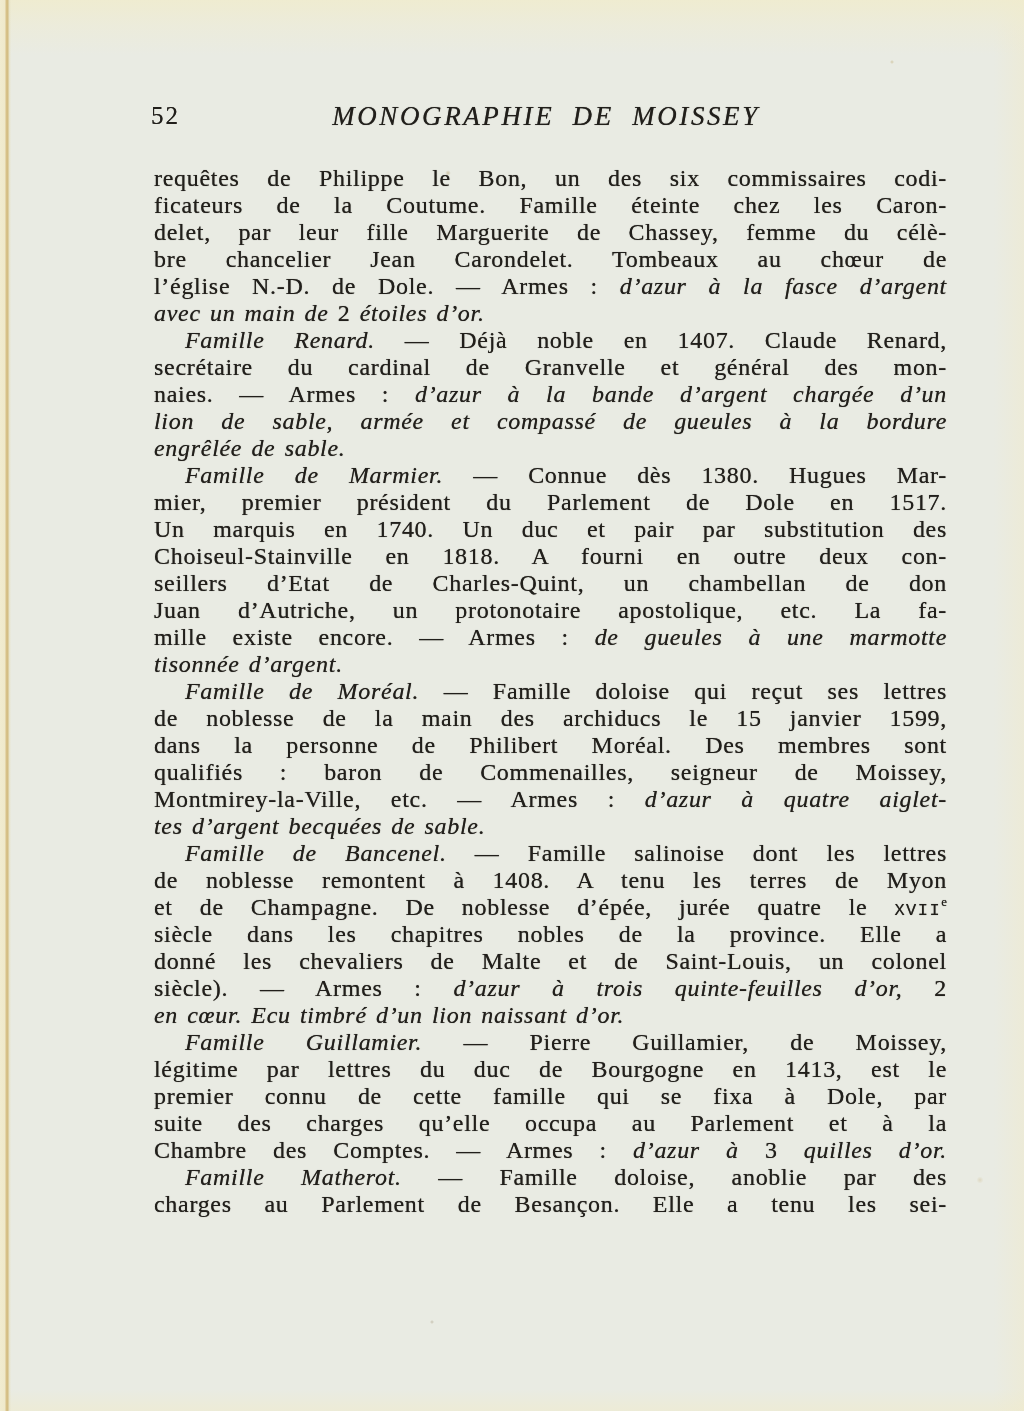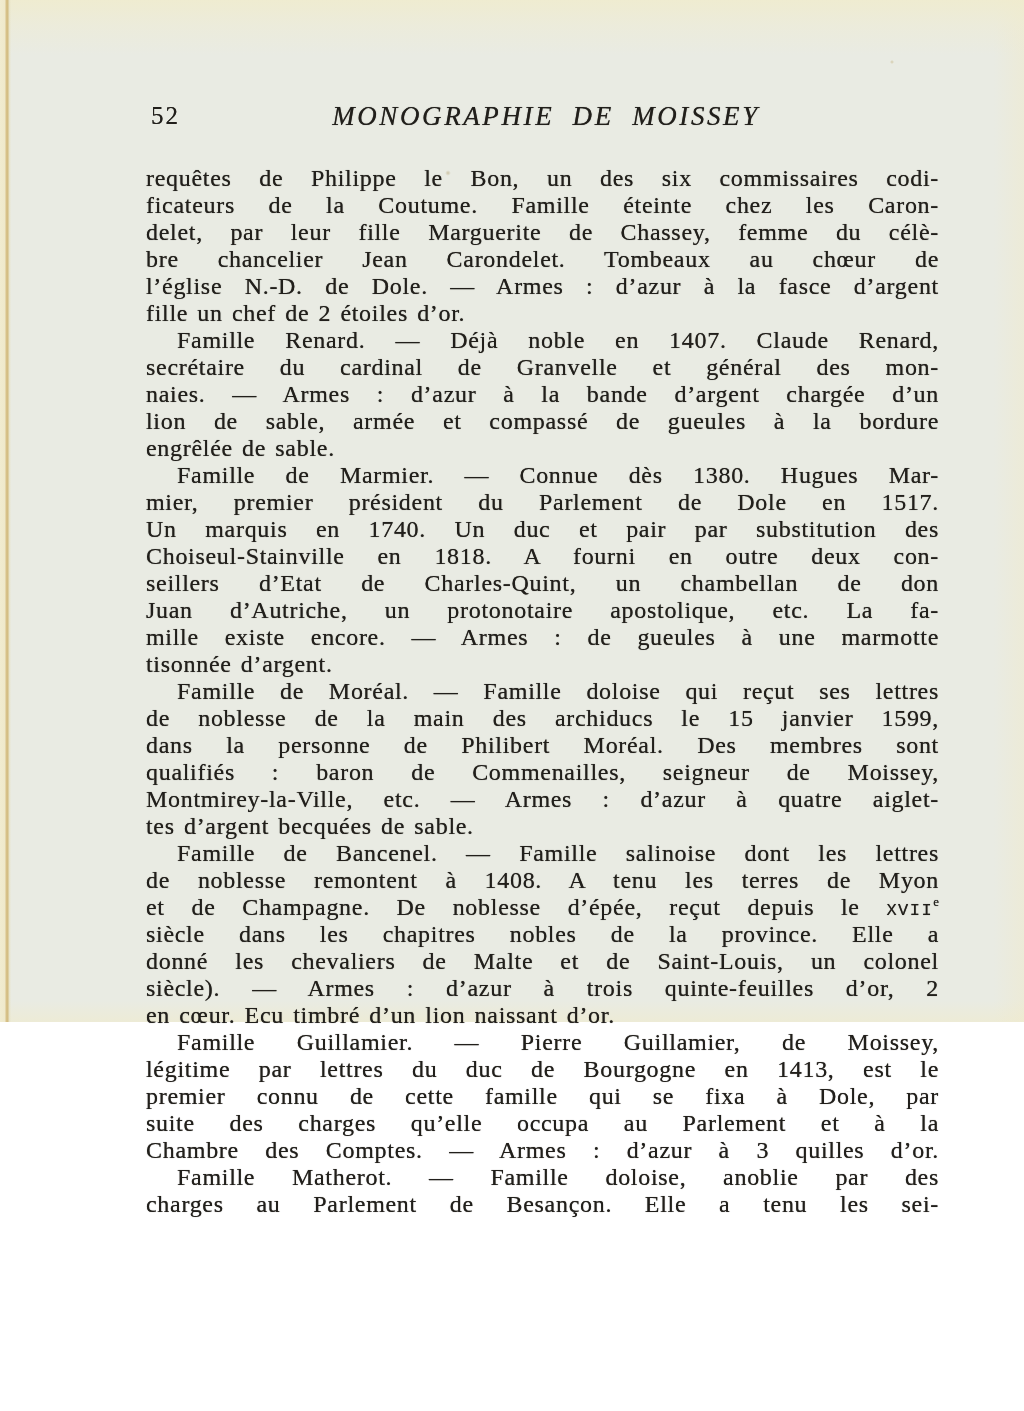--- a/index.html
+++ b/index.html
@@ -7,21 +7,21 @@
     padding: 0;
     width: 1024px;
     height: 1411px;
     overflow: hidden;
     font-family: "Liberation Serif", "DejaVu Serif", serif;
   }
   .scan {
     position: absolute;
     inset: 0;
     width: 1024px;
-    height: 1022px;
+    height: 1411px;
     background-color: #e9ebe3;
     background-image:
       radial-gradient(4px 4px at 448px 173px, rgba(150,120,50,.35), transparent 70%),
       radial-gradient(3px 3px at 432px 1322px, rgba(120,100,60,.3), transparent 70%),
       radial-gradient(3px 3px at 892px 62px, rgba(170,140,60,.35), transparent 70%),
       radial-gradient(5px 5px at 980px 1180px, rgba(190,160,90,.25), transparent 70%),
       linear-gradient(180deg, rgba(240,236,205,0.85) 0px, rgba(240,236,208,0.45) 24px, rgba(240,236,210,0) 55px),
       linear-gradient(270deg, rgba(240,234,204,0.5) 0px, rgba(240,234,206,0) 30px),
       linear-gradient(0deg, rgba(240,235,203,0.55) 0px, rgba(240,235,205,0) 22px);
     color: #211f1b;
@@ -51,58 +51,58 @@
     top: 0;
     font-style: italic;
     font-size: 27px;
     letter-spacing: 2.6px;
     word-spacing: 9px;
     white-space: nowrap;
     text-shadow: 0 0 0.7px rgba(25,22,18,0.8);
   }
   .text-block {
     position: absolute;
-    left: 146px;
+    left: 154px;
     top: 165px;
     width: 793px;
   }
   .line {
     height: 27px;
     line-height: 27px;
     font-size: 24px;
     letter-spacing: 0.7px;
     word-spacing: 2.5px;
     white-space: normal;
     text-shadow: 0 0 0.7px rgba(28,24,18,0.8);
   }
   .line.jl { text-align: justify; text-align-last: justify; }
   .line.end { text-align: left; }
   .line.indent { padding-left: 31px; }
-  .it { }
+  .it { font-style: italic; }
   .sc { font-variant: small-caps; letter-spacing: 1.5px; font-family: Liberation Mono, monospace; }
   .sup { font-size: 13px; vertical-align: super; line-height: 0; letter-spacing: 0; }
 </style>
 </head>
 <body>
 
 <div class="scan">
   <div class="edge-strip"></div>
 
   <div class="header">
     <span class="pagenum">52</span>
     <span class="title">MONOGRAPHIE DE MOISSEY</span>
   </div>
 
   <div class="text-block" id="text-block">
       <div class="line jl"><span>requêtes de Philippe le Bon, un des six commissaires codi-</span></div>
       <div class="line jl"><span>ficateurs de la Coutume. Famille éteinte chez les Caron-</span></div>
       <div class="line jl"><span>delet, par leur fille Marguerite de Chassey, femme du célè-</span></div>
       <div class="line jl"><span>bre chancelier Jean Carondelet. Tombeaux au chœur de</span></div>
       <div class="line jl"><span>l’église N.-D. de Dole. — Armes : </span><span class="it">d’azur à la fasce d’argent</span></div>
-      <div class="line end"><span class="it">fille un chef de </span><span>2</span><span class="it"> étoiles d’or.</span></div>
+      <div class="line end"><span class="it">avec un main de </span><span>2</span><span class="it"> étoiles d’or.</span></div>
       <div class="line indent jl"><span class="it">Famille Renard.</span><span> — Déjà noble en 1407. Claude Renard,</span></div>
       <div class="line jl"><span>secrétaire du cardinal de Granvelle et général des mon-</span></div>
       <div class="line jl"><span>naies. — Armes : </span><span class="it">d’azur à la bande d’argent chargée d’un</span></div>
       <div class="line jl"><span class="it">lion de sable, armée et compassé de gueules à la bordure</span></div>
       <div class="line end"><span class="it">engrêlée de sable.</span></div>
       <div class="line indent jl"><span class="it">Famille de Marmier.</span><span> — Connue dès 1380. Hugues Mar-</span></div>
       <div class="line jl"><span>mier, premier président du Parlement de Dole en 1517.</span></div>
       <div class="line jl"><span>Un marquis en 1740. Un duc et pair par substitution des</span></div>
       <div class="line jl"><span>Choiseul-Stainville en 1818. A fourni en outre deux con-</span></div>
       <div class="line jl"><span>seillers d’Etat de Charles-Quint, un chambellan de don</span></div>
@@ -110,21 +110,21 @@
       <div class="line jl"><span>mille existe encore. — Armes : </span><span class="it">de gueules à une marmotte</span></div>
       <div class="line end"><span class="it">tisonnée d’argent.</span></div>
       <div class="line indent jl"><span class="it">Famille de Moréal.</span><span> — Famille doloise qui reçut ses lettres</span></div>
       <div class="line jl"><span>de noblesse de la main des archiducs le 15 janvier 1599,</span></div>
       <div class="line jl"><span>dans la personne de Philibert Moréal. Des membres sont</span></div>
       <div class="line jl"><span>qualifiés : baron de Commenailles, seigneur de Moissey,</span></div>
       <div class="line jl"><span>Montmirey-la-Ville, etc. — Armes : </span><span class="it">d’azur à quatre aiglet-</span></div>
       <div class="line end"><span class="it">tes d’argent becquées de sable.</span></div>
       <div class="line indent jl"><span class="it">Famille de Bancenel.</span><span> — Famille salinoise dont les lettres</span></div>
       <div class="line jl"><span>de noblesse remontent à 1408. A tenu les terres de Myon</span></div>
-      <div class="line jl"><span>et de Champagne. De noblesse d’épée, reçut depuis le </span><span class="sc">xvii</span><span class="sup">e</span></div>
+      <div class="line jl"><span>et de Champagne. De noblesse d’épée, jurée quatre le </span><span class="sc">xvii</span><span class="sup">e</span></div>
       <div class="line jl"><span>siècle dans les chapitres nobles de la province. Elle a</span></div>
       <div class="line jl"><span>donné les chevaliers de Malte et de Saint-Louis, un colonel</span></div>
       <div class="line jl"><span>siècle). — Armes : </span><span class="it">d’azur à trois quinte-feuilles d’or,</span><span> 2</span></div>
       <div class="line end"><span class="it">en cœur. Ecu timbré d’un lion naissant d’or.</span></div>
       <div class="line indent jl"><span class="it">Famille Guillamier.</span><span> — Pierre Guillamier, de Moissey,</span></div>
       <div class="line jl"><span>légitime par lettres du duc de Bourgogne en 1413, est le</span></div>
       <div class="line jl"><span>premier connu de cette famille qui se fixa à Dole, par</span></div>
       <div class="line jl"><span>suite des charges qu’elle occupa au Parlement et à la</span></div>
       <div class="line jl"><span>Chambre des Comptes. — Armes : </span><span class="it">d’azur à </span><span>3</span><span class="it"> quilles d’or.</span></div>
       <div class="line indent jl"><span class="it">Famille Matherot.</span><span> — Famille doloise, anoblie par des</span></div>

